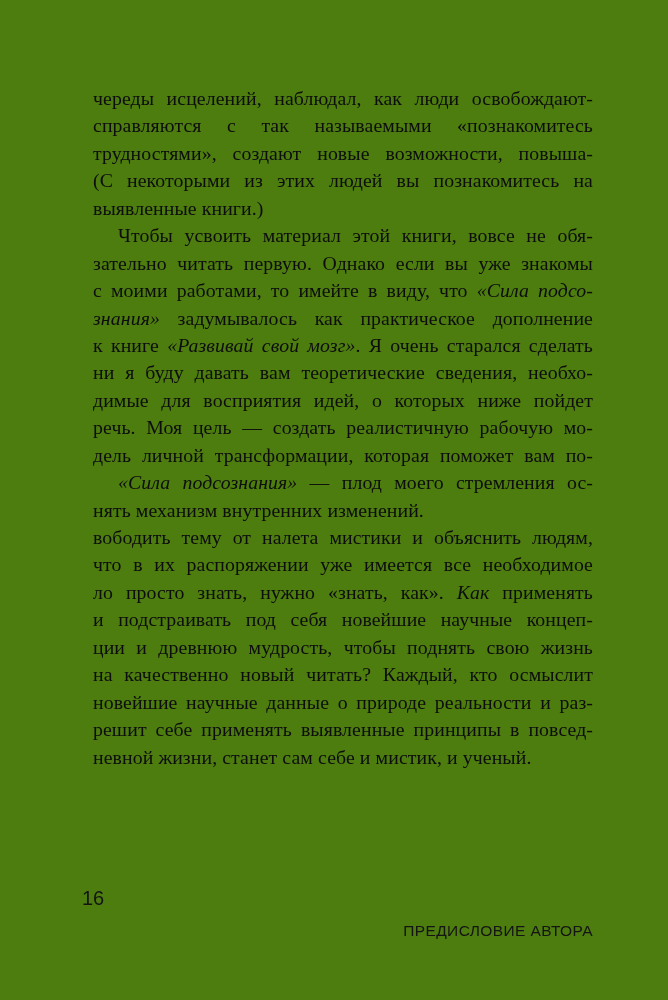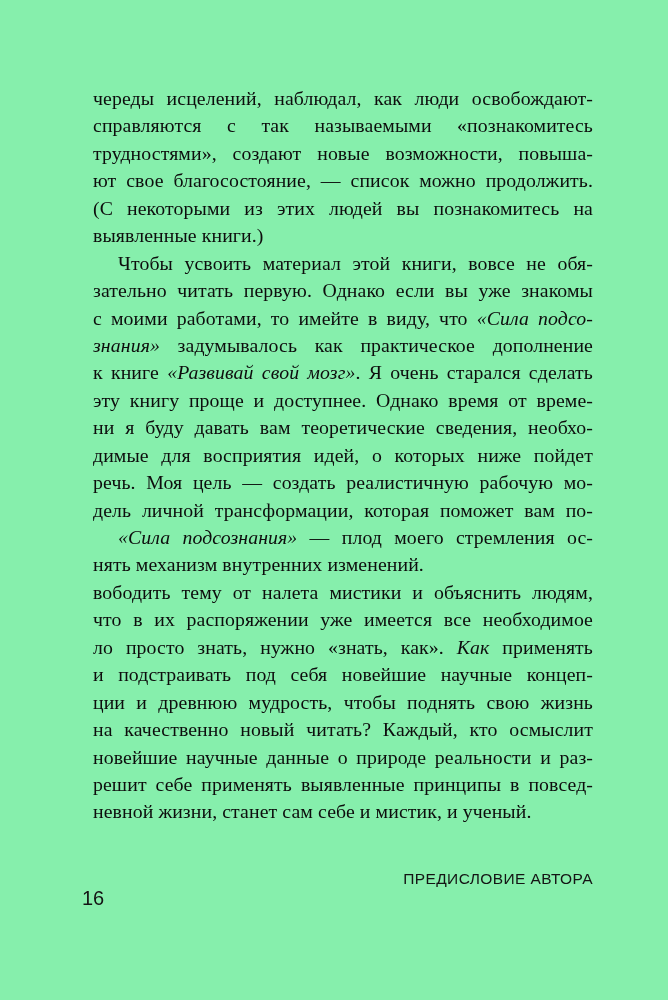--- a/index.html
+++ b/index.html
@@ -4,21 +4,21 @@
 <style>
   html, body {
     margin: 0;
     padding: 0;
     background: #ffffff;
   }
   .page {
     position: relative;
     width: 668px;
     height: 1000px;
-    background: #86efac;
+    background: #4d7c0f;
     overflow: hidden;
   }
   .textblock {
     position: absolute;
     left: 93px;
     top: 85px;
     width: 500px;
   }
   .line {
     font-family: "Liberation Serif", serif;
@@ -44,45 +44,43 @@
     left: 82px;
     top: 889px;
     font-family: "Liberation Sans", sans-serif;
     font-size: 20px;
     line-height: 18px;
     color: #141414;
   }
   .runhead {
     position: absolute;
     right: 75px;
-    top: 870px;
+    top: 922px;
     font-family: "Liberation Sans", sans-serif;
     font-size: 15.5px;
     line-height: 18px;
     letter-spacing: 0.4px;
     color: #141414;
   }
 </style>
 </head>
 <body>
 
 <div class="page">
   <main class="textblock" id="textblock">
       <div class="line"><span>череды исцелений, наблюдал, как люди освобождают-</span></div>
       <div class="line"><span>справляются с так называемыми «познакомитесь</span></div>
       <div class="line"><span>трудностями», создают новые возможности, повыша-</span></div>
-      <div class="line"><span>ют свое благосостояние, — список можно продолжить.</span></div>
       <div class="line"><span>(С некоторыми из этих людей вы познакомитесь на</span></div>
       <div class="line para-end"><span>выявленные книги.)</span></div>
       <div class="line indent"><span>Чтобы усвоить материал этой книги, вовсе не обя-</span></div>
       <div class="line"><span>зательно читать первую. Однако если вы уже знакомы</span></div>
       <div class="line"><span>с моими работами, то имейте в виду, что </span><em>«Сила подсо-</em></div>
       <div class="line"><em>знания»</em><span> задумывалось как практическое дополнение</span></div>
       <div class="line"><span>к книге </span><em>«Развивай свой мозг»</em><span>. Я очень старался сделать</span></div>
-      <div class="line"><span>эту книгу проще и доступнее. Однако время от време-</span></div>
       <div class="line"><span>ни я буду давать вам теоретические сведения, необхо-</span></div>
       <div class="line"><span>димые для восприятия идей, о которых ниже пойдет</span></div>
       <div class="line"><span>речь. Моя цель — создать реалистичную рабочую мо-</span></div>
       <div class="line"><span>дель личной трансформации, которая поможет вам по-</span></div>
       <div class="line indent"><em>«Сила подсознания»</em><span> — плод моего стремления ос-</span></div>
       <div class="line para-end"><span>нять механизм внутренних изменений.</span></div>
       <div class="line"><span>вободить тему от налета мистики и объяснить людям,</span></div>
       <div class="line"><span>что в их распоряжении уже имеется все необходимое</span></div>
       <div class="line"><span>ло просто знать, нужно «знать, как». </span><em>Как</em><span> применять</span></div>
       <div class="line"><span>и подстраивать под себя новейшие научные концеп-</span></div>

